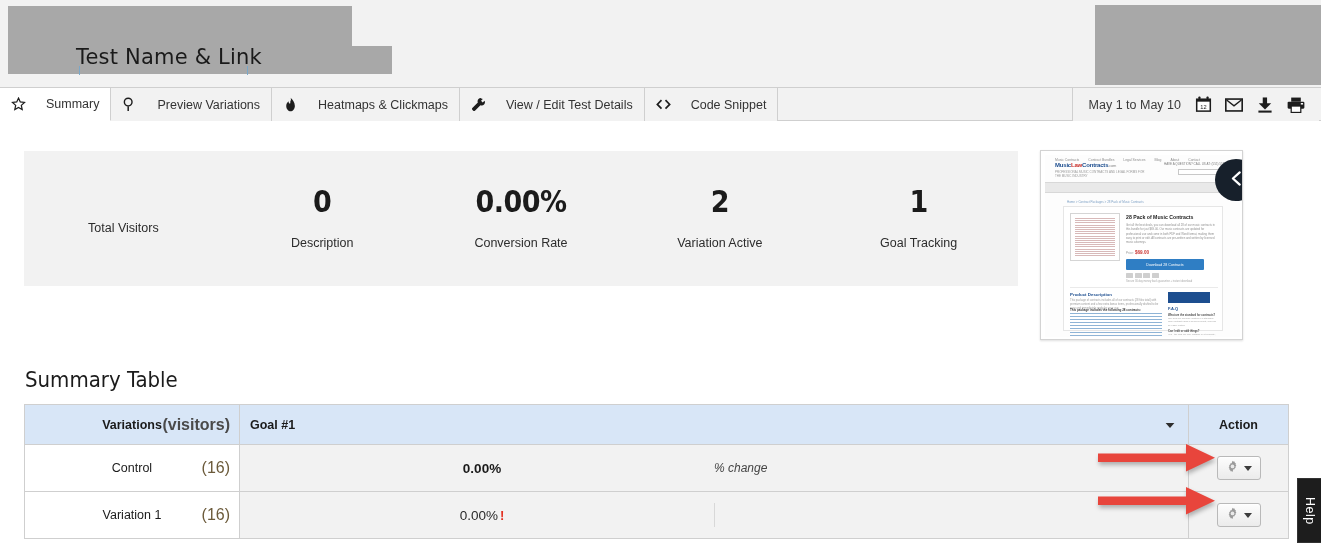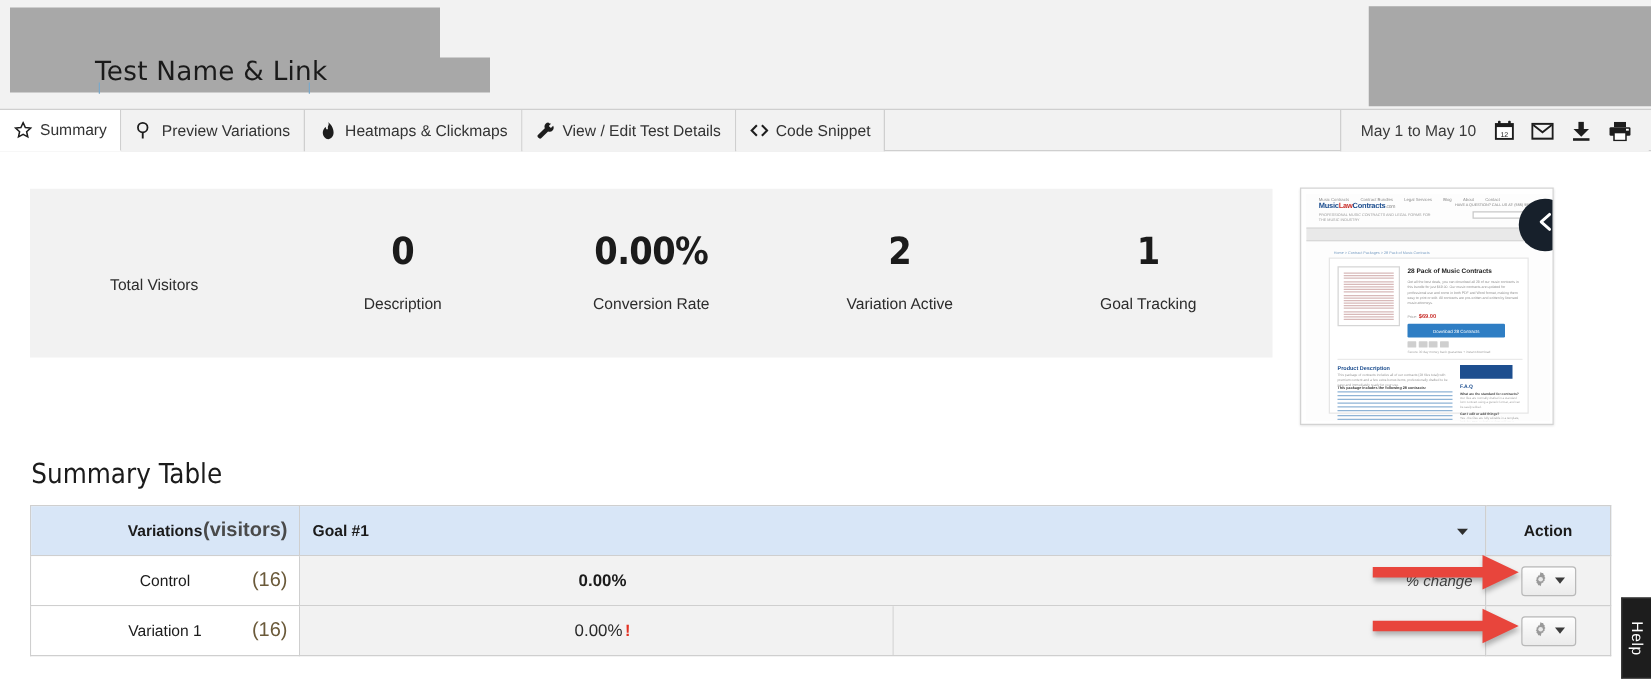--- a/index.html
+++ b/index.html
@@ -66,21 +66,21 @@
   .tabs {
     position: absolute;
     left: 0; top: 0;
     display: flex;
     height: 33px;
     align-items: stretch;
   }
   .tab {
     display: flex;
     align-items: center;
-    gap: 6px;
+    gap: 20px;
     padding: 0 11px;
     height: 33px;
     font-size: 12.5px;
     color: #333;
     border-right: 1px solid #cfcfcf;
     background: #f2f2f2;
     cursor: pointer;
     white-space: nowrap;
   }
   .tab.active {
@@ -334,21 +334,21 @@
   .table {
     position: absolute;
     left: 24px; top: 404px;
     width: 1265px;
     border-collapse: collapse;
     font-size: 12.5px;
   }
   .table th, .table td {
     border: 1px solid #cfcfcf;
     height: 40px;
-    padding: 0 10px;
+    padding: 11px 10px;
     font-weight: normal;
   }
   .table thead th {
     background: #d8e6f7;
     color: #1b1b1b;
     font-weight: bold;
     font-size: 12.5px;
   }
   .th-variations {
     width: 215px;
@@ -405,21 +405,21 @@
     height: 100%;
     display: flex;
     align-items: center;
     justify-content: center;
   }
   .goal-col-b {
     width: 50%;
     height: 100%;
     display: flex;
     align-items: center;
-    justify-content: flex-end;
+    justify-content: flex-start;
   }
   .row-variation .goal-col-b { border-left: 1px solid #d8d8d8; }
   .val-strong { font-weight: bold; font-size: 13.5px; color: #1b1b1b; }
   .val-plain  { font-weight: normal; font-size: 13.5px; color: #2a2a2a; }
   .warn-bang {
     color: #e33122;
     font-weight: bold;
     font-size: 13px;
     margin-left: 2px;
   }

